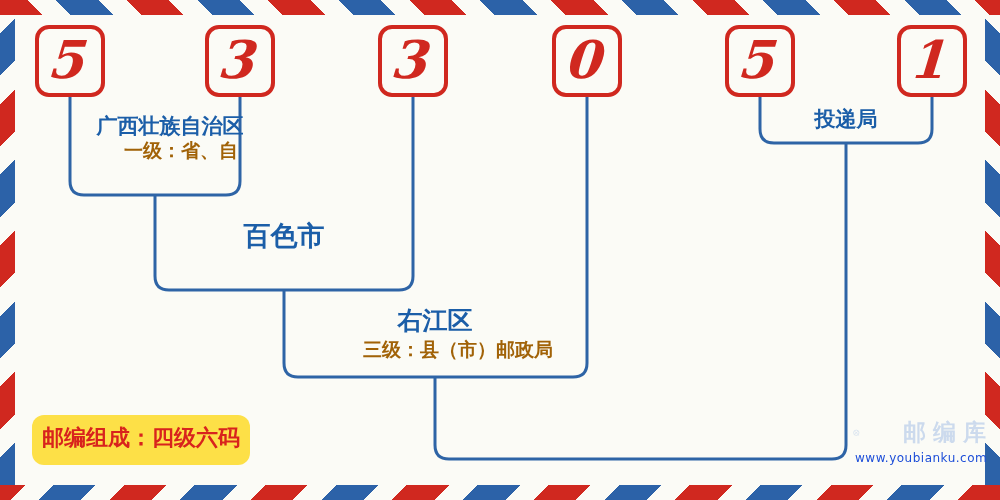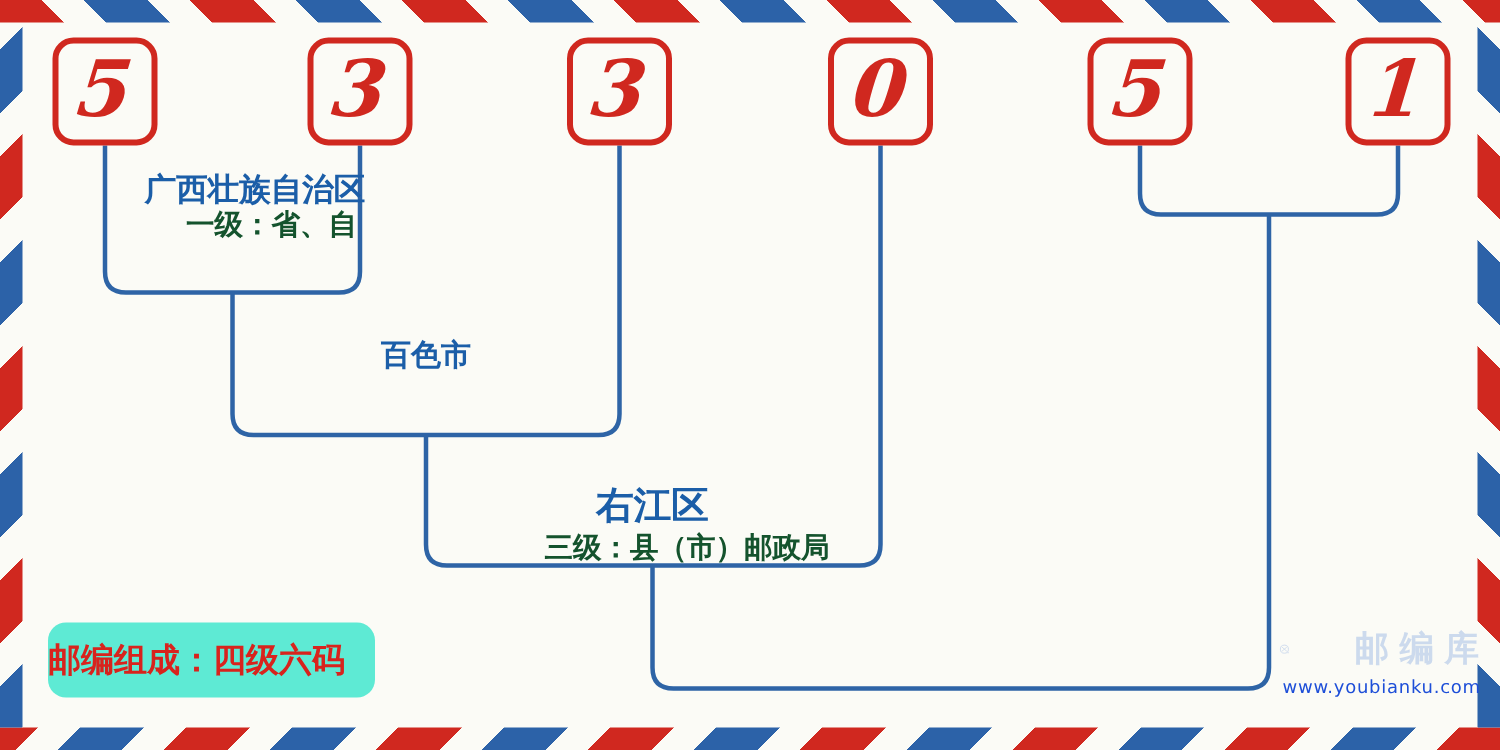--- a/index.html
+++ b/index.html
@@ -26,41 +26,41 @@
     position:absolute;top:25px;width:62px;height:64px;
     border:4px solid #d0281f;border-radius:14px;background:#fbfbf6;
     color:#d0281f;font-family:"DejaVu Serif","Liberation Serif",serif;
     font-style:italic;font-weight:700;font-size:52px;line-height:62px;
     text-align:center;transform-origin:center;
   }
   .digit-box span{display:inline-block;transform:skewX(-6deg);}
   
   .lvl{position:absolute;text-align:center;}
   .lvl .name{font-weight:700;color:#1b5ea8;font-family:"DejaVu Serif","Liberation Serif",serif;}
-  .lvl .desc{font-weight:700;color:#14532d;font-family:"DejaVu Serif","Liberation Serif",serif;margin-left:22px;}
+  .lvl .desc{font-weight:700;color:#a16207;font-family:"DejaVu Serif","Liberation Serif",serif;margin-left:22px;}
   .lvl1{left:70px;top:112px;width:200px;}
   .lvl1 .name{font-size:21px;line-height:27px;}
   .lvl1 .desc{font-size:19px;line-height:23px;}
   .lvl2{left:154px;top:221px;width:260px;}
-  .lvl2 .name{font-size:20px;line-height:30px;text-align:center;}
+  .lvl2 .name{font-size:27px;line-height:30px;text-align:center;}
   .lvl2 .desc{font-size:19px;line-height:23px;margin-top:4px;}
-  .lvl3{left:285px;top:322px;width:300px;}
+  .lvl3{left:285px;top:306px;width:300px;}
   .lvl3 .name{font-size:25px;line-height:30px;}
   .lvl3 .desc{font-size:19px;line-height:23px;margin-top:2px;padding-left:24px;}
   .lvl4{left:455px;top:390px;width:360px;}
   .lvl4 .name{font-size:21px;line-height:25px;}
   .lvl4 .desc{font-size:19px;line-height:23px;margin-top:10px;}
   .lvl5{left:766px;top:106px;width:160px;}
   .lvl5 .name{font-size:21px;line-height:26px;}
   
   .badge{
     position:absolute;left:32px;top:415px;width:218px;height:50px;
-    background:#5eead4;border-radius:12px;
-    color:#d8231d;font-weight:700;font-size:22px;line-height:50px;
-    font-family:Liberation Sans, sans-serif;
+    background:#fde047;border-radius:12px;
+    color:#d8231d;font-weight:700;font-size:22px;line-height:50px;text-align:center;
+    font-family:Liberation Mono, monospace;
   }
   
   .wm{position:absolute;left:853px;top:417px;width:140px;cursor:pointer;}
   .wm-row{display:flex;align-items:center;gap:37px;}
   .wm-brand{color:#ccdaed;font-weight:700;font-size:23px;letter-spacing:7px;margin-left:6px;white-space:nowrap;}
   .wm-url{color:#1d4ed8;font-size:12px;letter-spacing:0.5px;margin-top:3px;margin-left:2px;white-space:nowrap;}
 </style>
 </head>
 <body>
 
@@ -96,20 +96,23 @@
   </div>
 
   <div class="lvl lvl3">
     <div class="name">右江区</div>
     <div class="desc">三级：县（市）邮政局</div>
   </div>
 
   <div class="lvl lvl4">
   </div>
 
+  <div class="lvl lvl5">
+    <div class="name">投递局</div>
+  </div>
 
   <div class="badge">邮编组成：四级六码</div>
 
   <div class="wm">
     <div class="wm-row">
       <svg width="30" height="30" viewBox="0 0 30 30">
         <circle cx="14" cy="14" r="11.5" fill="none" stroke="#ccdaed" stroke-width="2.6"></circle>
         <path d="M7,8 L21,20 M21,8 L7,20" fill="none" stroke="#ccdaed" stroke-width="2.4"></path>
         <circle cx="24.5" cy="24" r="2" fill="#ccdaed"></circle>
       </svg>

